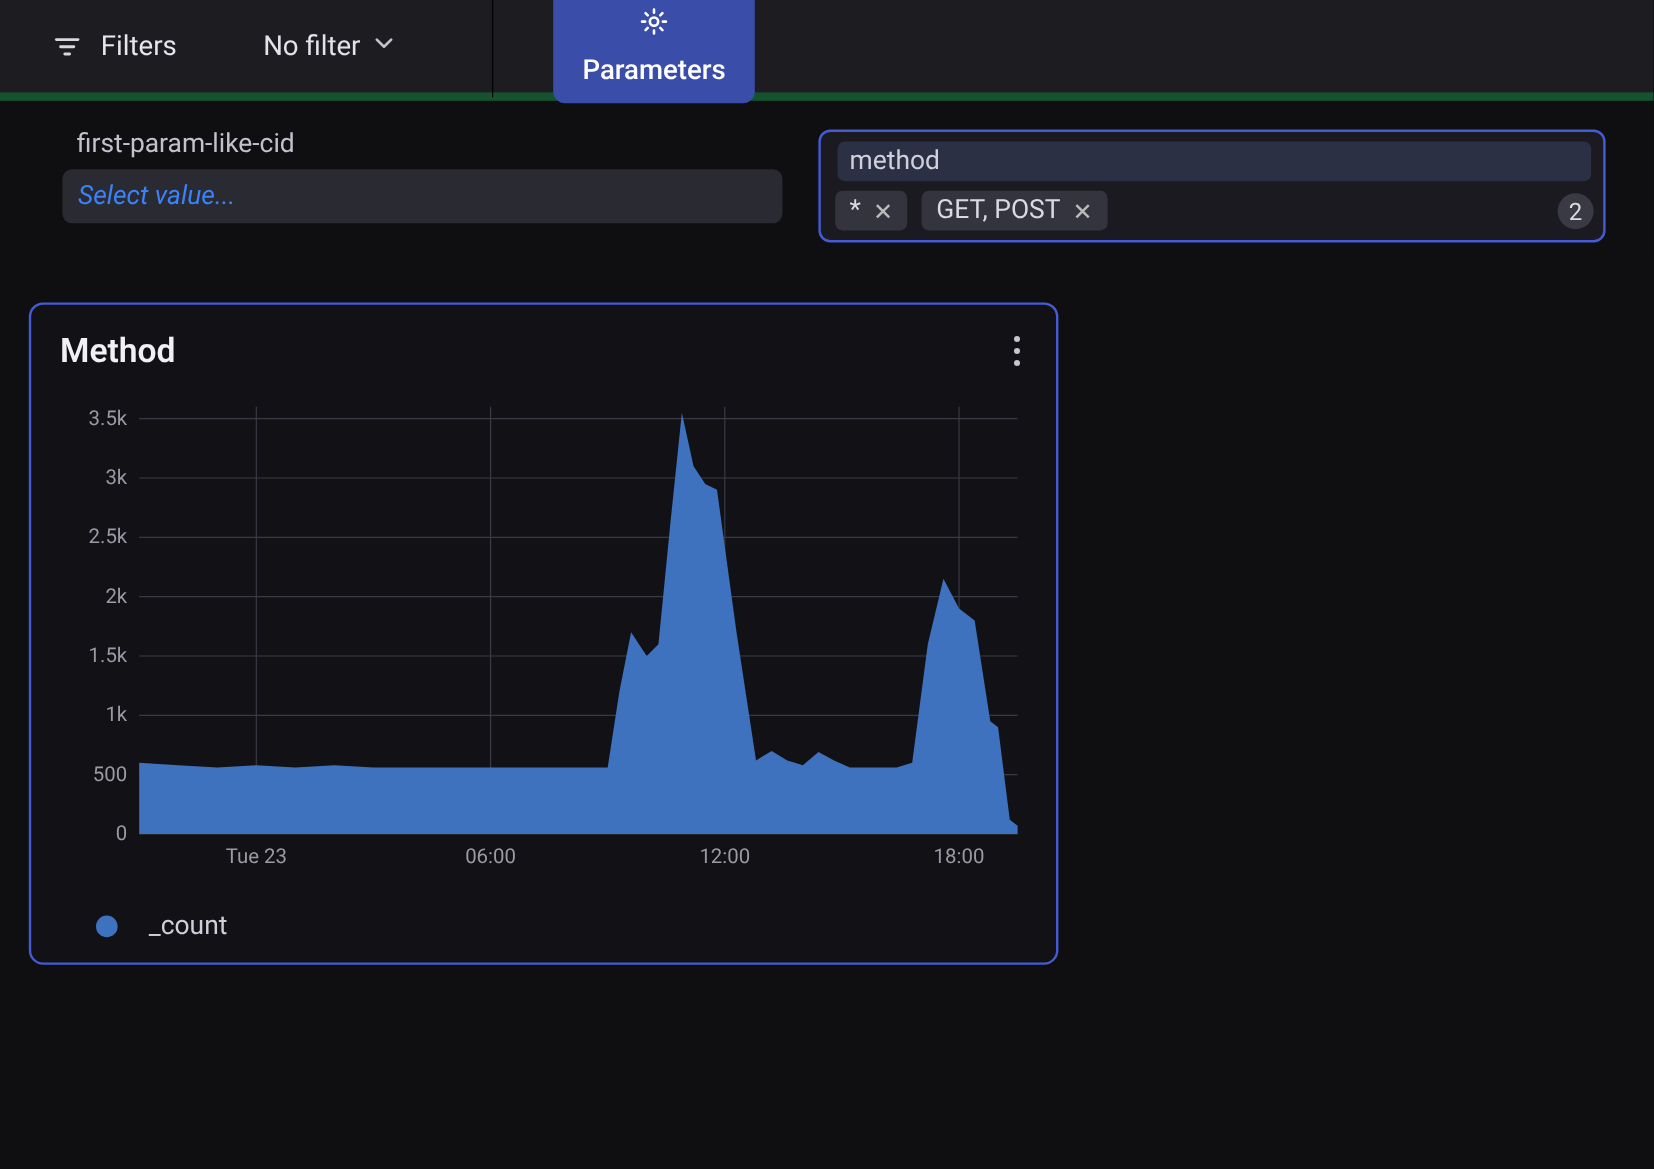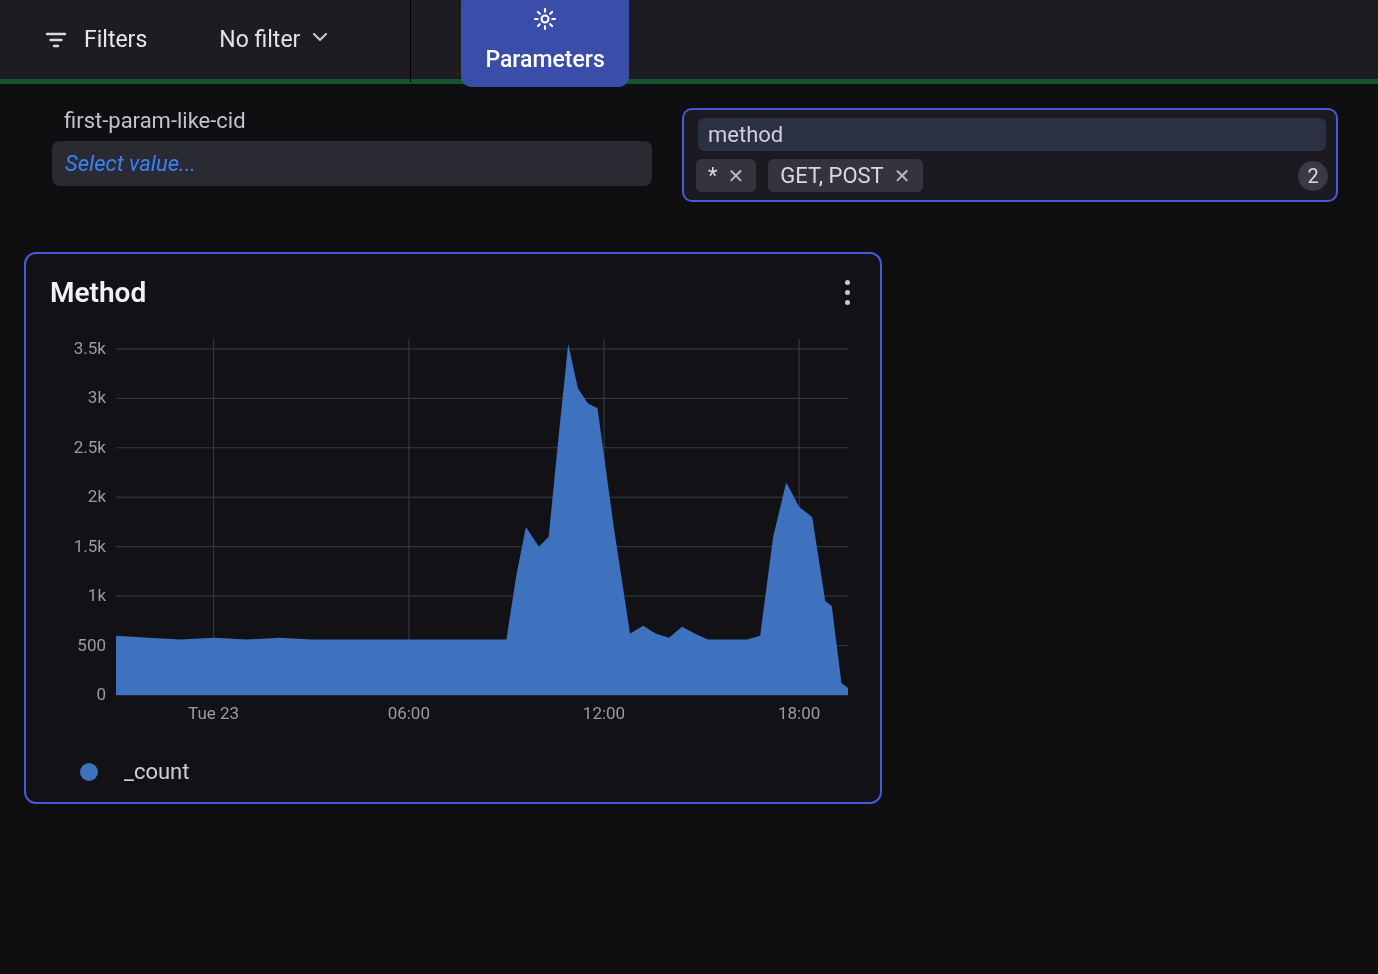--- a/index.html
+++ b/index.html
@@ -9,21 +9,21 @@
     color:#d8d8de;
     font-family: -apple-system, BlinkMacSystemFont, "Segoe UI", Roboto, Helvetica, Arial, sans-serif;
     font-size:20px;
     -webkit-font-smoothing:antialiased;
   }
 
   .topbar {
     display:flex;
     align-items:center;
     background:#1c1c21;
-    border-bottom:5px solid #14532d;
+    border-bottom:7px solid #14532d;
     height:84px;
     padding:0 24px 0 44px;
     gap:40px;
   }
   .topbar .group { display:flex; align-items:center; gap:16px; }
   .filters-btn { display:flex; align-items:center; gap:16px; color:#e6e6ed; font-size:23px; cursor:pointer;}
   .filter-icon svg { display:block; }
   .nofilter-btn { display:flex; align-items:center; gap:10px; color:#e2e2e9; font-size:23px; cursor:pointer;}
   .divider { width:1px; height:84px; background:#000; margin:0 10px 0 40px;}
   .params-btn {

